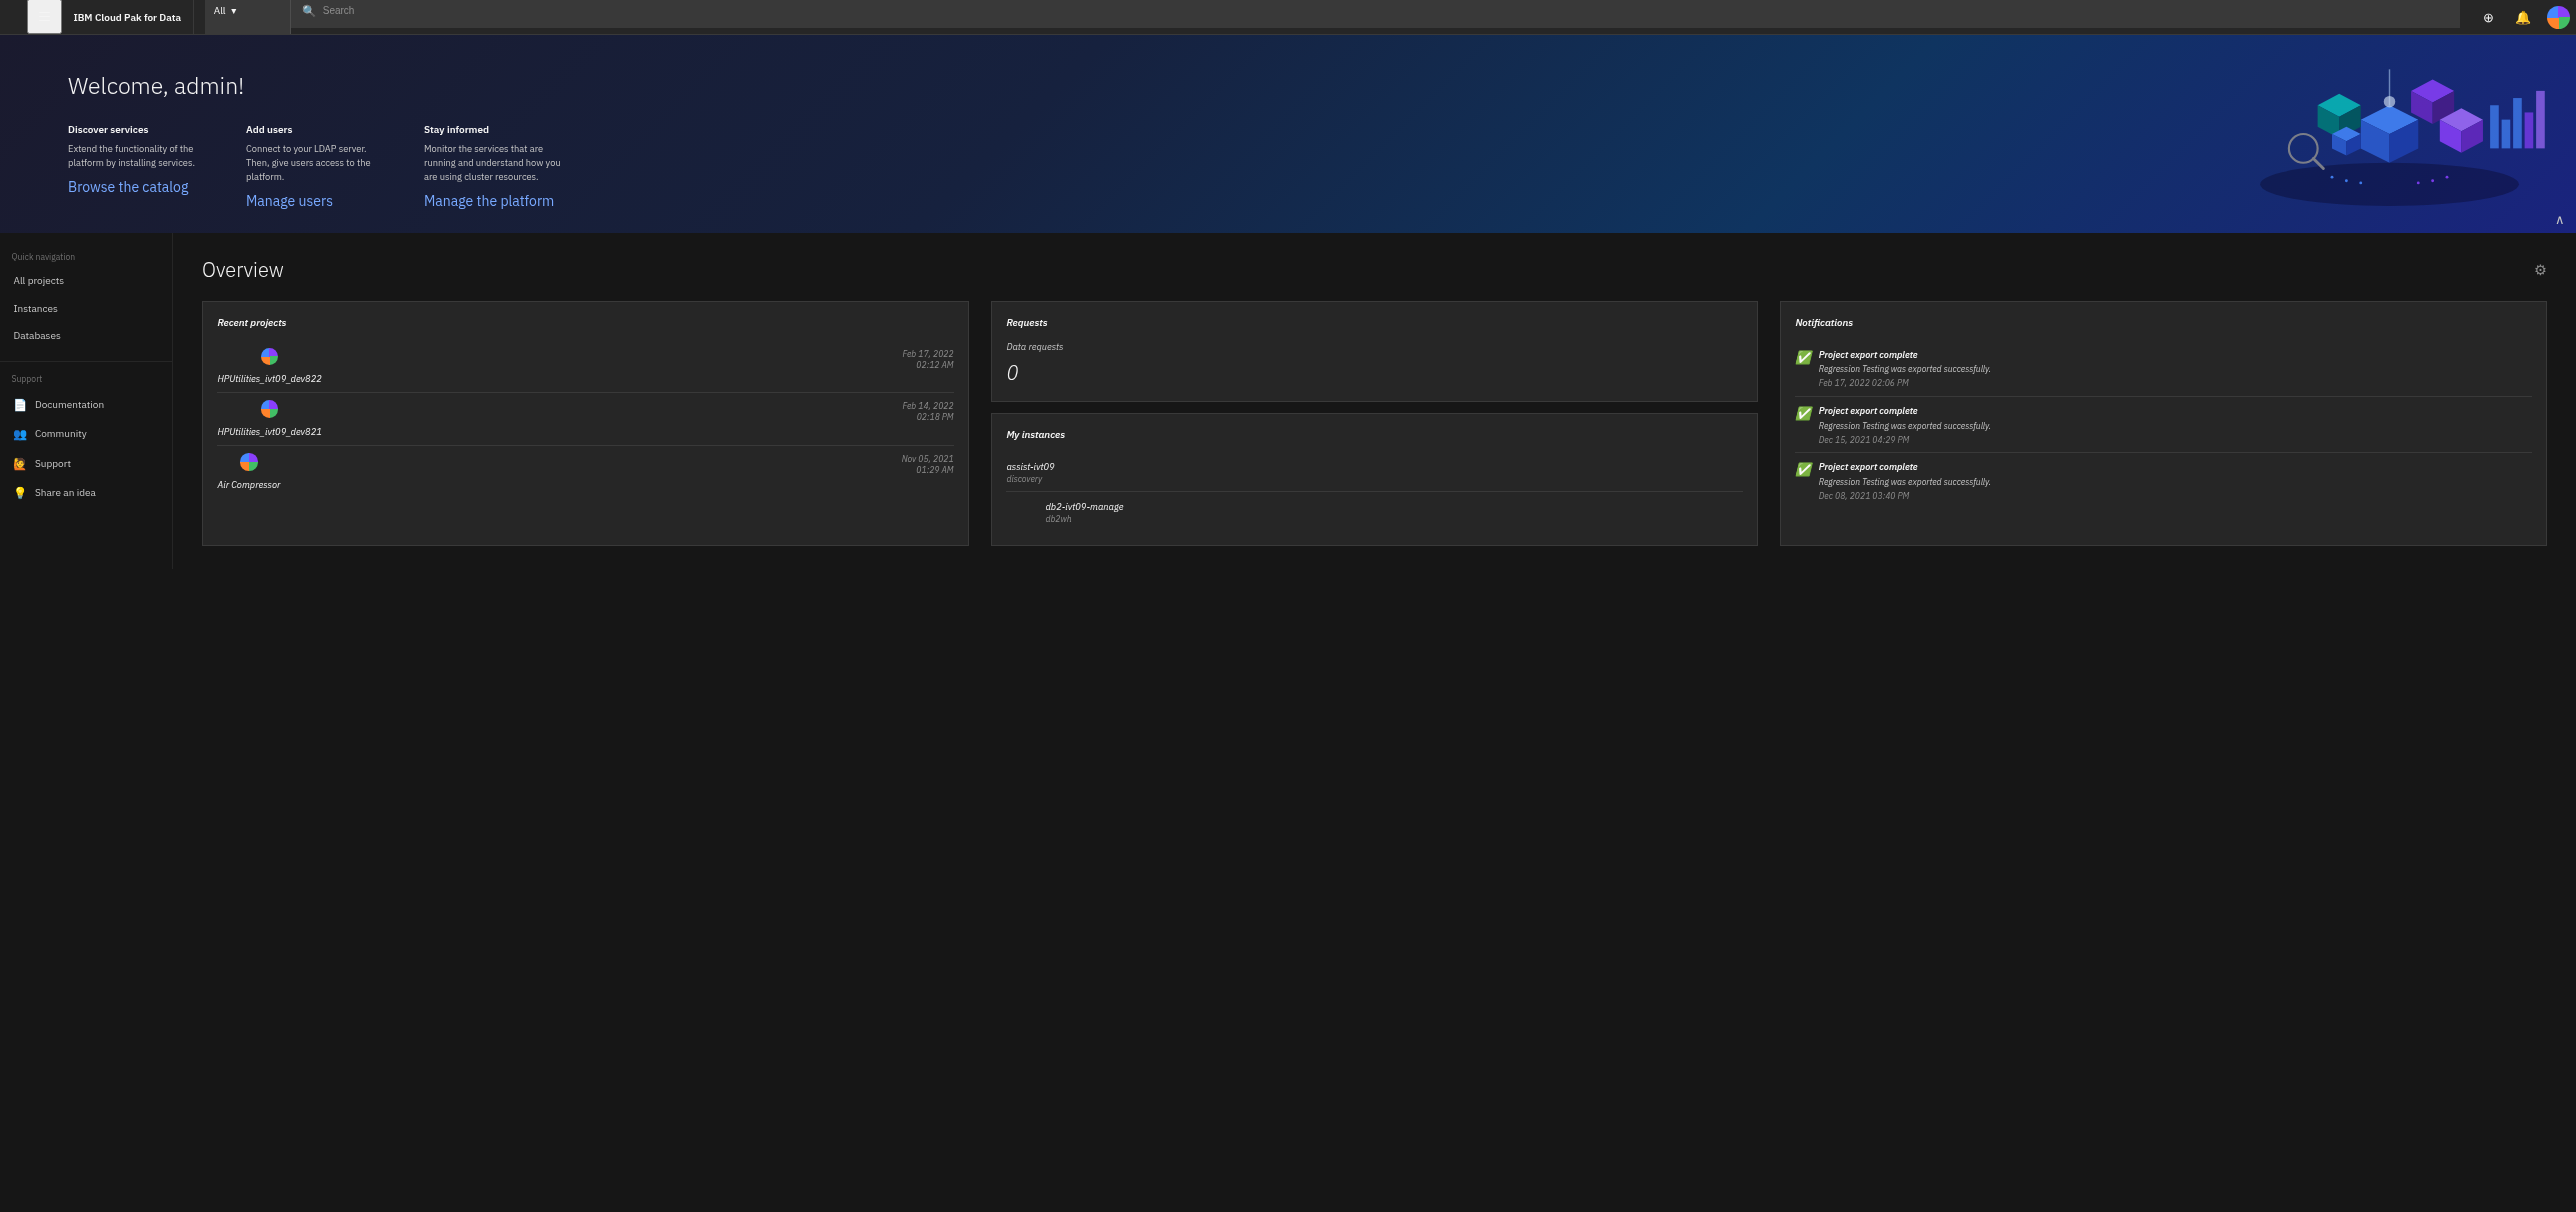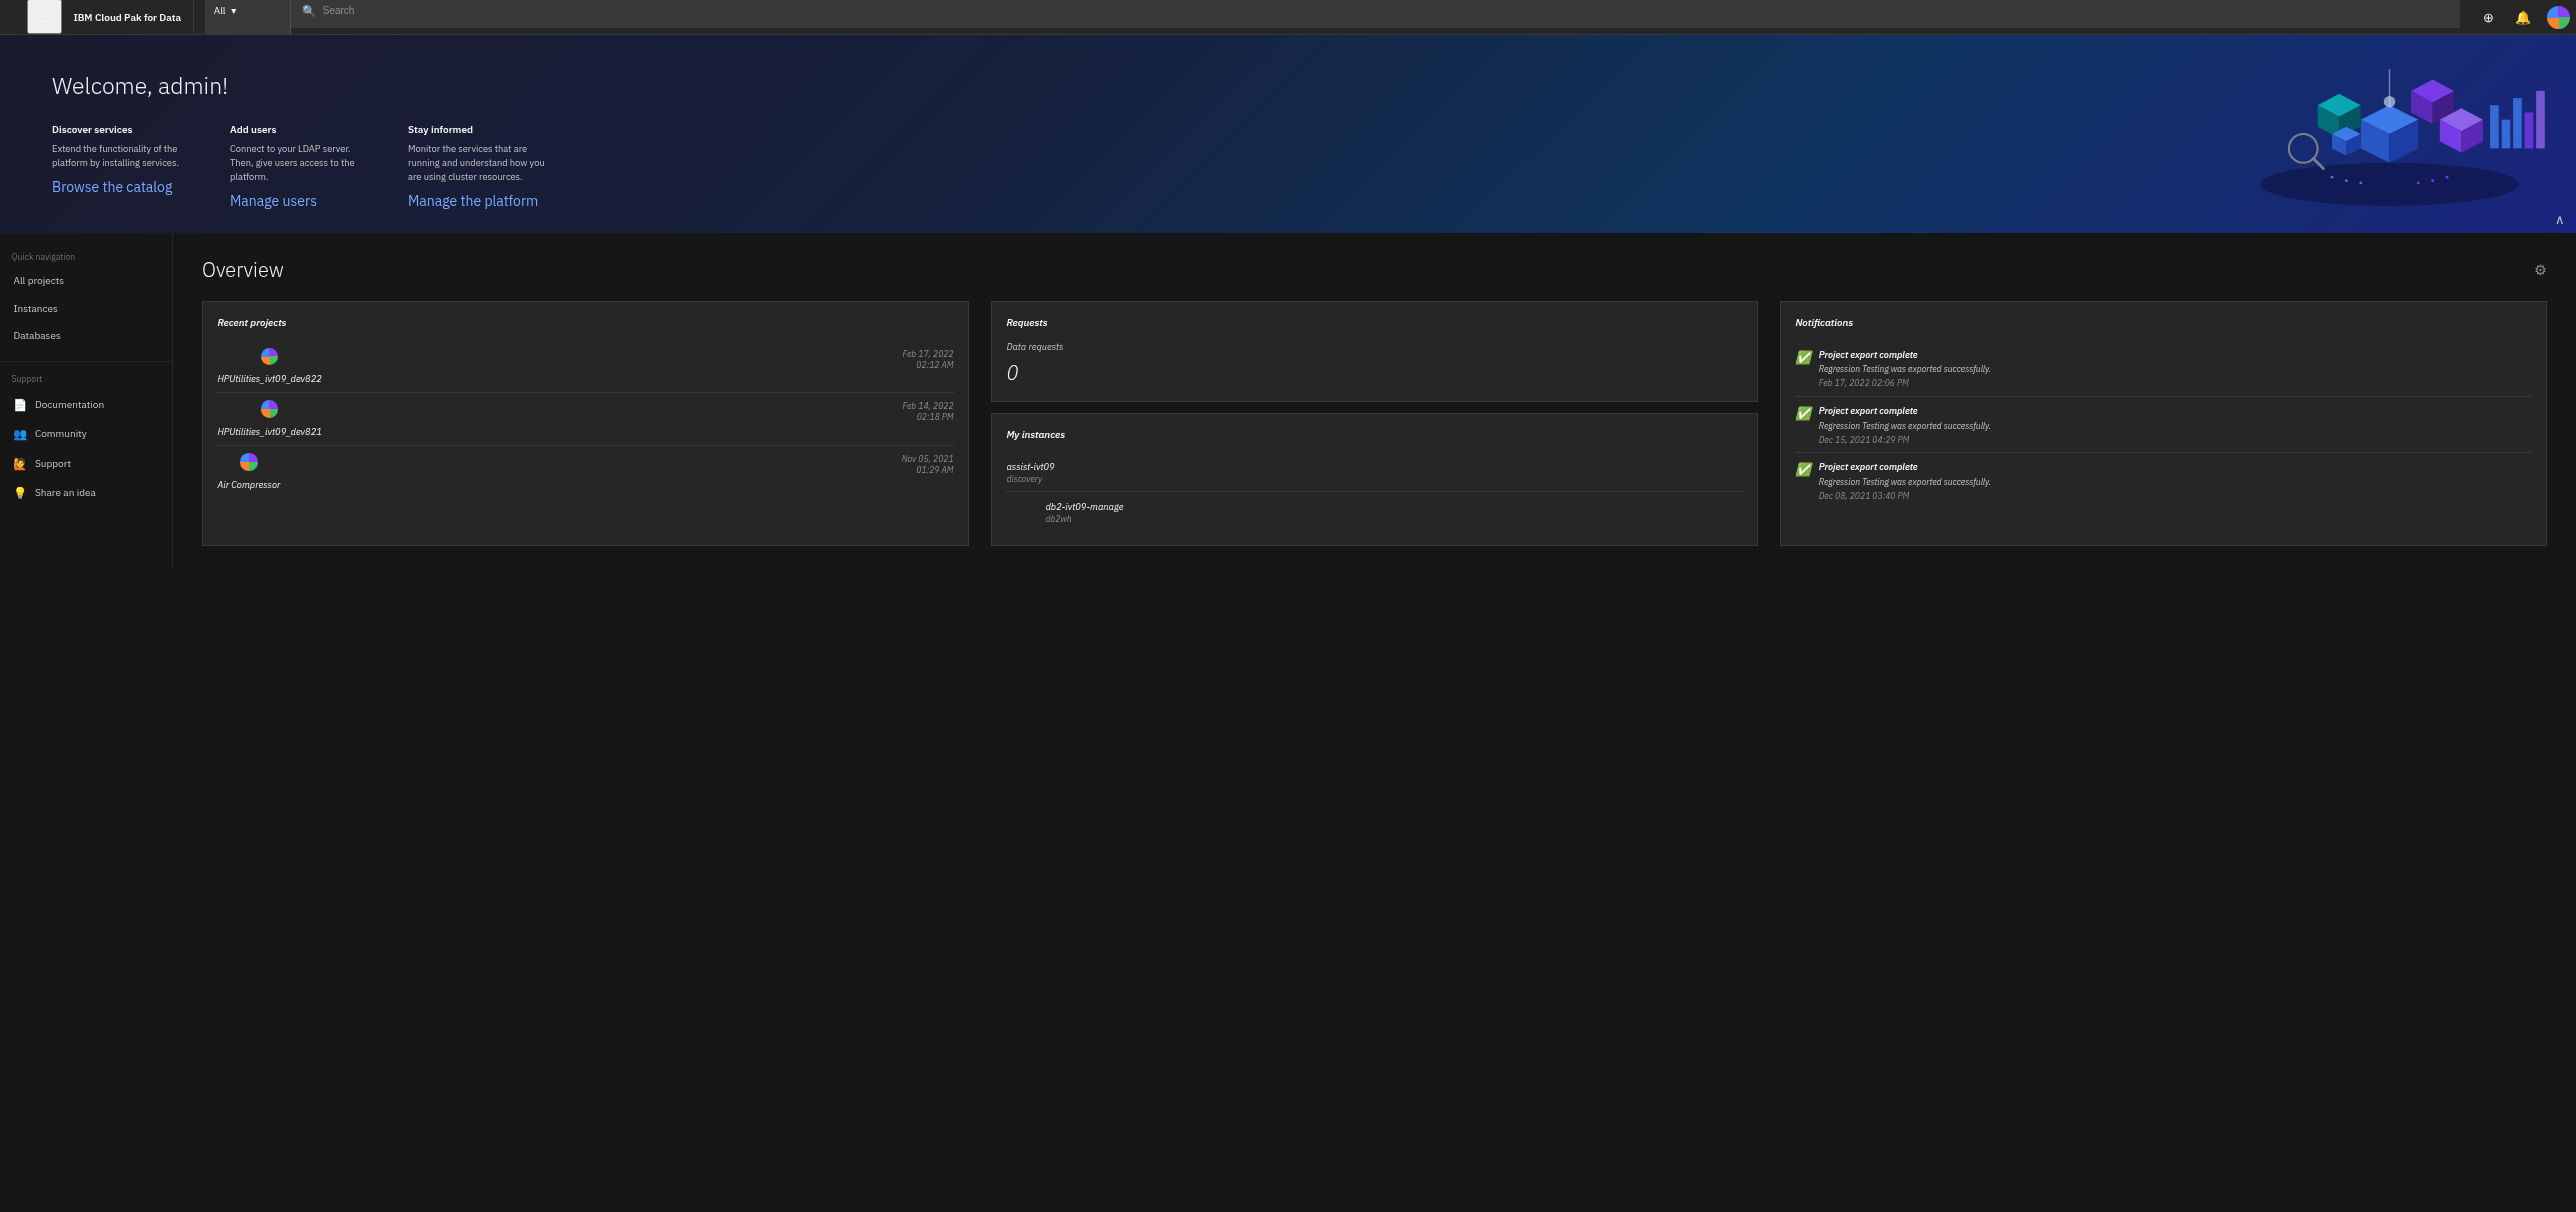--- a/index.html
+++ b/index.html
@@ -49,21 +49,21 @@
       cursor: pointer;
     }
     .avatar-circle {
       width: 23px; height: 23px; border-radius: 50%;
       background: conic-gradient(#8a3ffc 0deg 90deg, #42be65 90deg 180deg, #ff832b 180deg 270deg, #4589ff 270deg 360deg);
     }
 
     
     .hero {
       background: linear-gradient(135deg, #1a1a2e 0%, #16213e 40%, #0f3460 70%, #1a237e 100%);
-      padding: 35px 52px 23px;
+      padding: 35px 68px 23px;
       position: relative; overflow: hidden;
       min-height: 144px;
     }
     .hero-content { position: relative; z-index: 2; max-width: 503px; }
     .hero-title { font-size: 23px; font-weight: 300; color: #f4f4f4; margin-bottom: 23px; }
     .hero-cards { display: flex; gap: 34px; }
     .hero-card h3 { font-size: 10px; font-weight: 600; color: #f4f4f4; margin-bottom: 5.8px; }
     .hero-card p { font-size: 9.3px; color: #c6c6c6; line-height: 1.5; margin-bottom: 8.6px; max-width: 144px; }
     .hero-card a { color: #78a9ff; font-size: 14px; text-decoration: none; cursor: pointer; }
 

